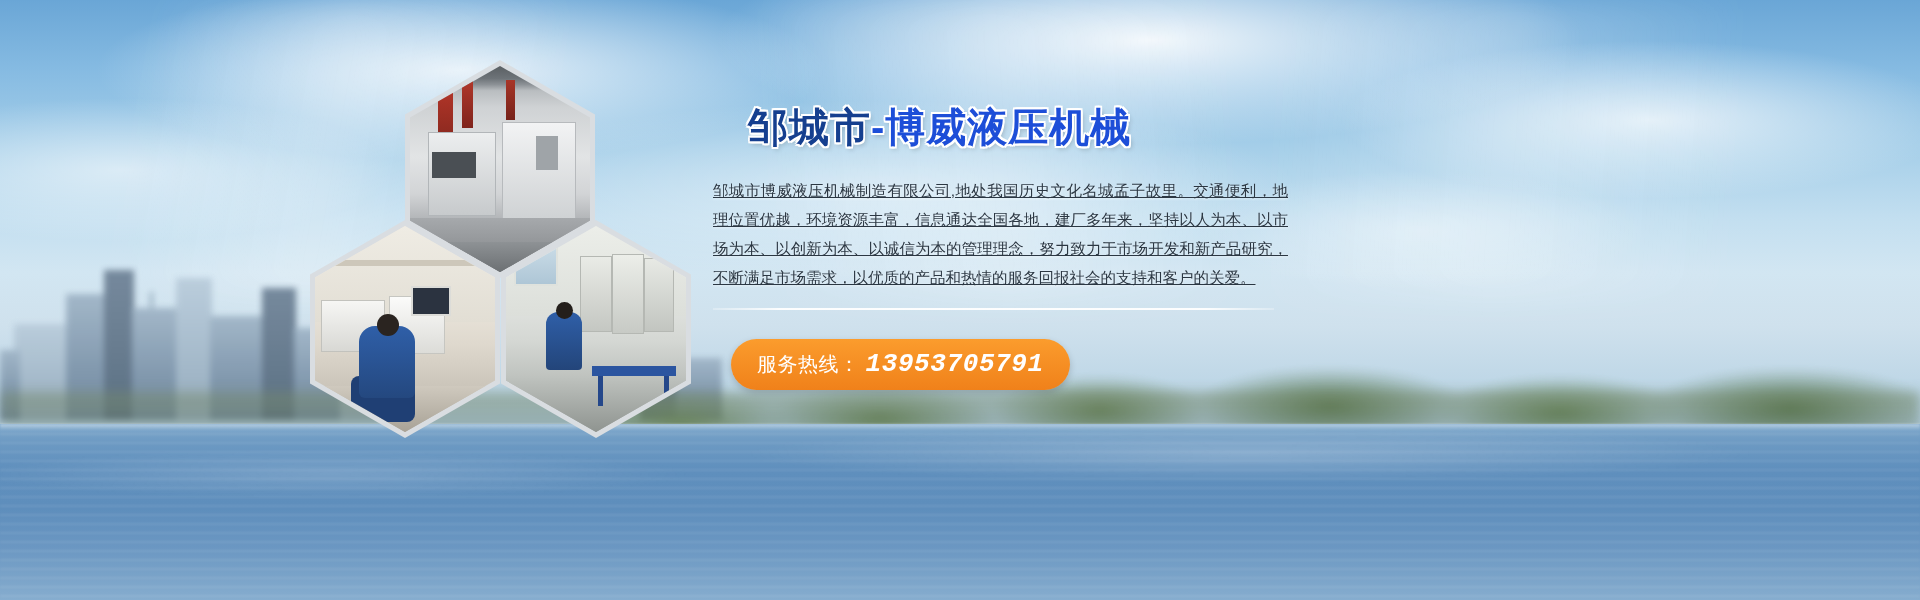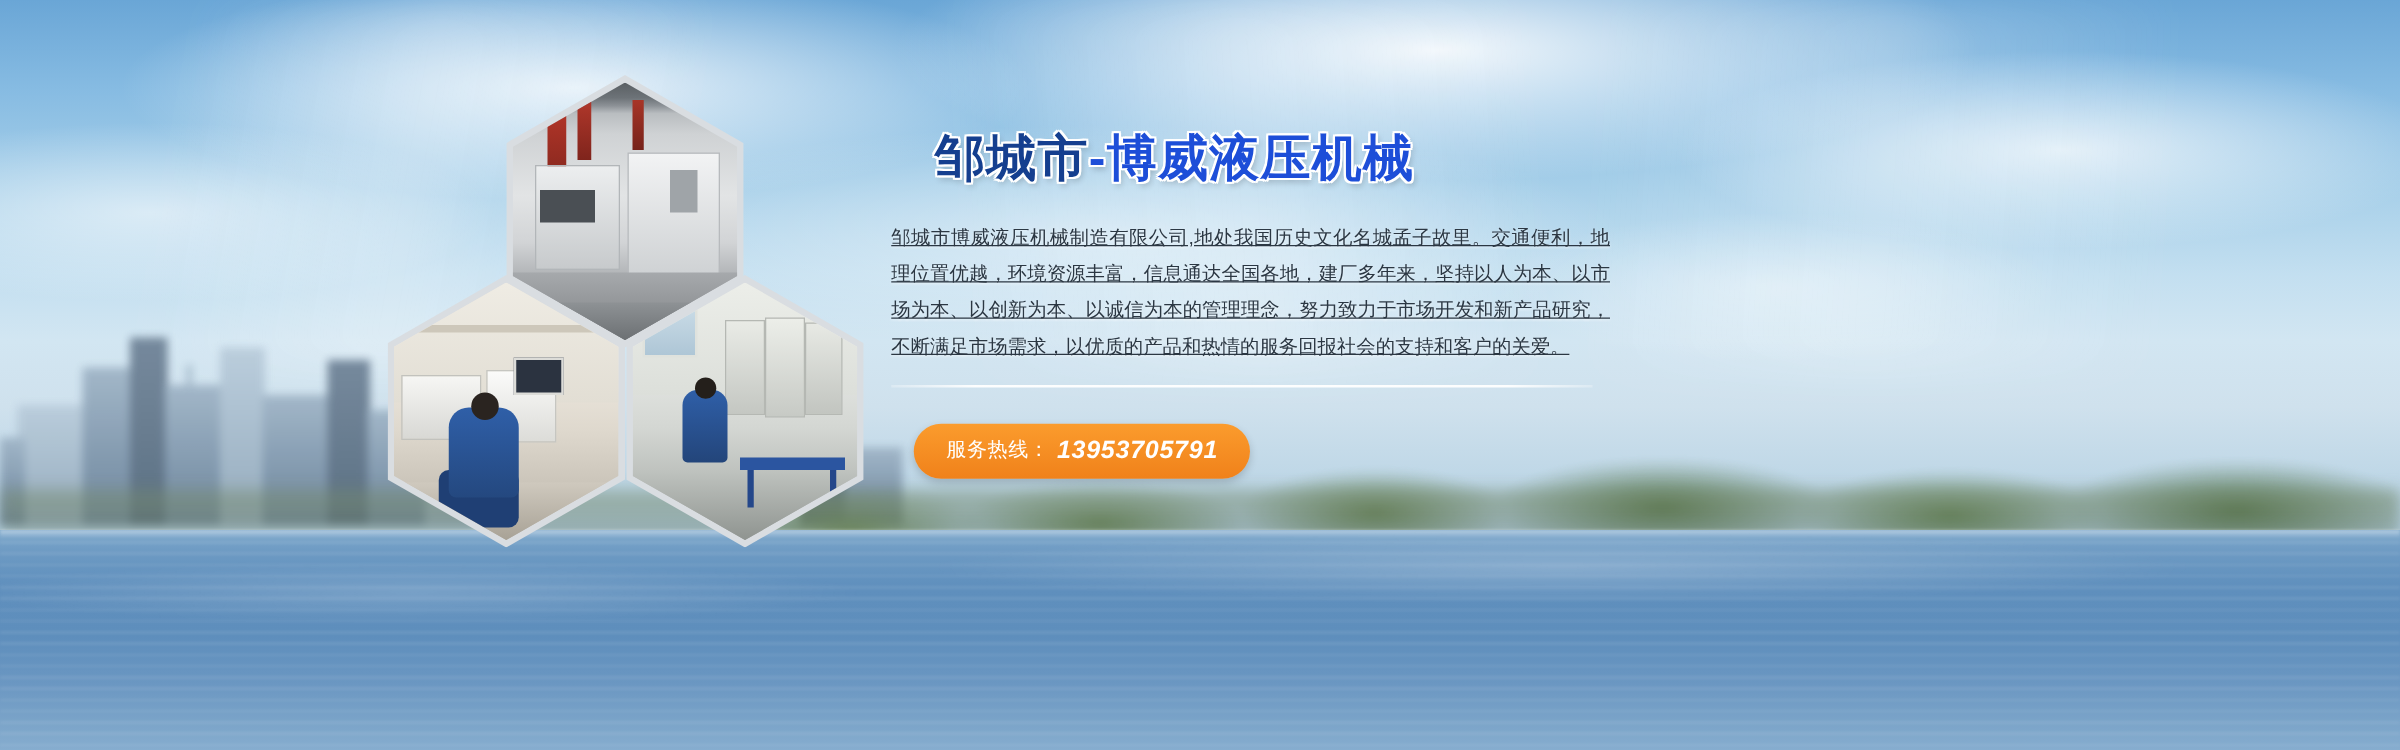--- a/index.html
+++ b/index.html
@@ -171,24 +171,24 @@
     margin-top:16px;width:561px;height:2px;
     background:linear-gradient(90deg,rgba(255,255,255,.25),rgba(255,255,255,.95) 12%,rgba(255,255,255,.95) 88%,rgba(255,255,255,.25));
   }
   .hotline{
     margin-top:29px;display:inline-flex;align-items:center;gap:6px;
     padding:10px 26px 11px 26px;border-radius:26px;
     background:linear-gradient(180deg,#fb9c2d,#f0811a);
     box-shadow:0 3px 7px rgba(0,0,0,.18);
     margin-left:18px;
   }
-  .hotline .lbl{color:#ffffff;font-size:16px;letter-spacing:.5px;}
+  .hotline .lbl{color:#ffffff;font-size:20px;letter-spacing:.5px;}
   .hotline .num{
-    color:#ffffff;font-size:20px;font-weight:700;font-style:italic;letter-spacing:.6px;
-    font-family:Liberation Sans, sans-serif;
+    color:#ffffff;font-size:26px;font-weight:700;font-style:italic;letter-spacing:.6px;
+    font-family:Liberation Mono, monospace;
   }
 </style>
 </head>
 <body>
 
 <div class="banner">
 
   <div class="sky"></div>
   <div class="sky-streaks"></div>
 

